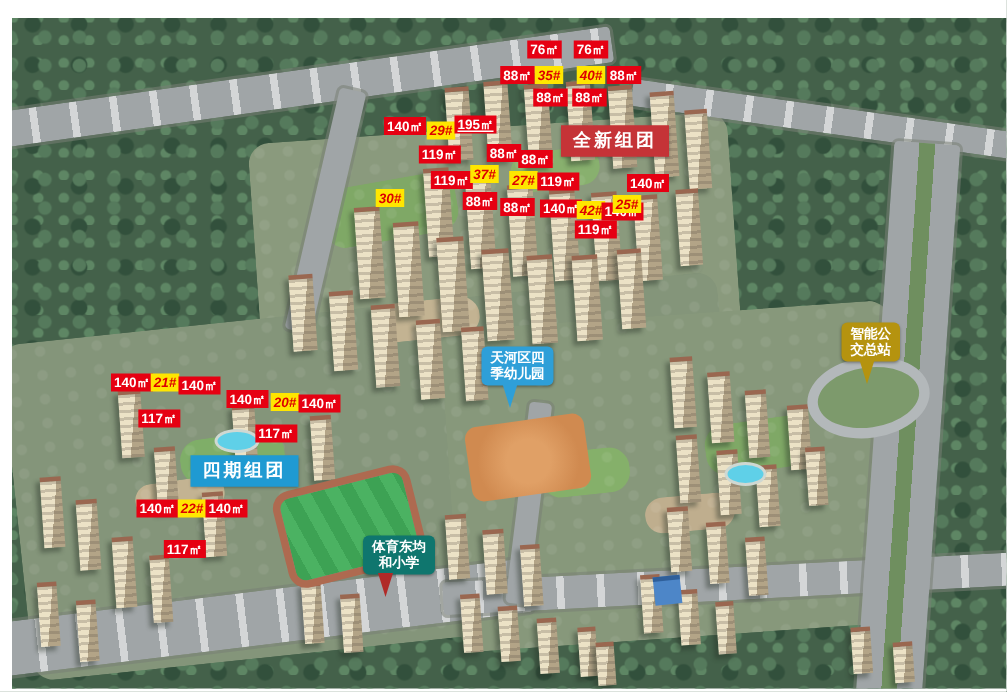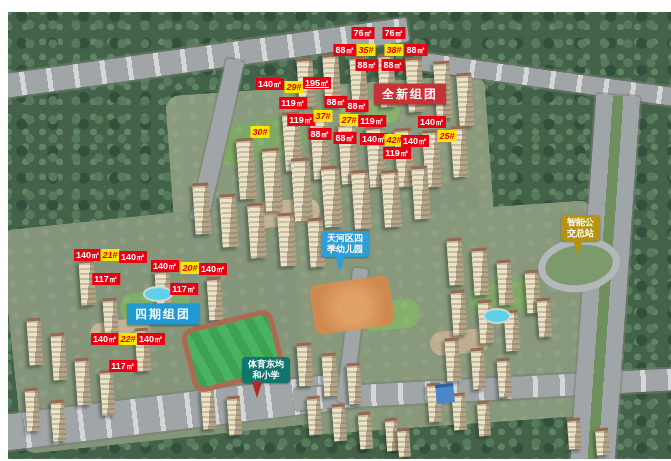--- a/index.html
+++ b/index.html
@@ -146,42 +146,42 @@
     <div class="kg-yard"></div>
     <div class="bus-loop"></div>
     <div class="pool" style="left:145px;top:288px;width:26px;height:12px;"></div>
     <div class="pool" style="left:485px;top:310px;width:24px;height:12px;"></div>
     <div class="blue-pav"></div>
     <div id="labels-layer">
         <div class="lbl lbl-area" style="left: 363px; top: 33px;">76㎡</div>
         <div class="lbl lbl-area" style="left: 394px; top: 33px;">76㎡</div>
         <div class="lbl lbl-area" style="left: 345px; top: 50px;">88㎡</div>
         <div class="lbl lbl-bldg" style="left: 366px; top: 50px;">35#</div>
-        <div class="lbl lbl-bldg" style="left: 394px; top: 50px;">38#</div>
+        <div class="lbl lbl-bldg" style="left: 394px; top: 50px;">40#</div>
         <div class="lbl lbl-area" style="left: 416px; top: 50px;">88㎡</div>
         <div class="lbl lbl-area" style="left: 367px; top: 65px;">88㎡</div>
         <div class="lbl lbl-area" style="left: 393px; top: 65px;">88㎡</div>
         <div class="lbl lbl-area" style="left: 270px; top: 84px;">140㎡</div>
         <div class="lbl lbl-bldg" style="left: 294px; top: 87px;">29#</div>
         <div class="lbl lbl-area" style="left: 317px; top: 83px; text-decoration: underline;">195㎡</div>
         <div class="lbl lbl-area" style="left: 293px; top: 103px;">119㎡</div>
         <div class="lbl lbl-area" style="left: 336px; top: 102px;">88㎡</div>
         <div class="lbl lbl-area" style="left: 357px; top: 106px;">88㎡</div>
         <div class="lbl lbl-area" style="left: 301px; top: 120px;">119㎡</div>
         <div class="lbl lbl-bldg" style="left: 323px; top: 116px;">37#</div>
         <div class="lbl lbl-bldg" style="left: 349px; top: 120px;">27#</div>
         <div class="lbl lbl-area" style="left: 372px; top: 121px;">119㎡</div>
         <div class="lbl lbl-area" style="left: 432px; top: 122px;">140㎡</div>
         <div class="lbl lbl-bldg" style="left: 260px; top: 132px;">30#</div>
         <div class="lbl lbl-area" style="left: 320px; top: 134px;">88㎡</div>
         <div class="lbl lbl-area" style="left: 345px; top: 138px;">88㎡</div>
         <div class="lbl lbl-area" style="left: 374px; top: 139px;">140㎡</div>
         <div class="lbl lbl-bldg" style="left: 394px; top: 140px;">42#</div>
         <div class="lbl lbl-area" style="left: 415px; top: 141px;">140㎡</div>
-        <div class="lbl lbl-bldg" style="left: 447px; top: 136px;">25#</div>
+        <div class="lbl lbl-bldg" style="left: 418px; top: 136px;">25#</div>
         <div class="lbl lbl-area" style="left: 397px; top: 153px;">119㎡</div>
         <div class="lbl lbl-area" style="left: 88px; top: 255px;">140㎡</div>
         <div class="lbl lbl-bldg" style="left: 110px; top: 255px;">21#</div>
         <div class="lbl lbl-area" style="left: 133px; top: 257px;">140㎡</div>
         <div class="lbl lbl-area" style="left: 165px; top: 266px;">140㎡</div>
         <div class="lbl lbl-bldg" style="left: 190px; top: 268px;">20#</div>
         <div class="lbl lbl-area" style="left: 213px; top: 269px;">140㎡</div>
         <div class="lbl lbl-area" style="left: 106px; top: 279px;">117㎡</div>
         <div class="lbl lbl-area" style="left: 184px; top: 289px;">117㎡</div>
         <div class="lbl lbl-area" style="left: 105px; top: 339px;">140㎡</div>

